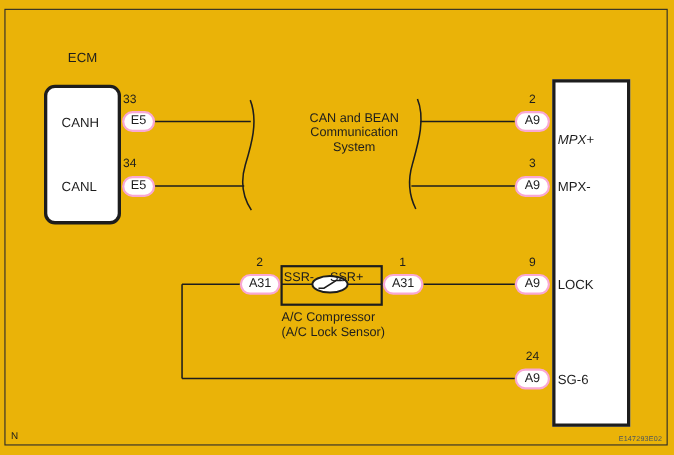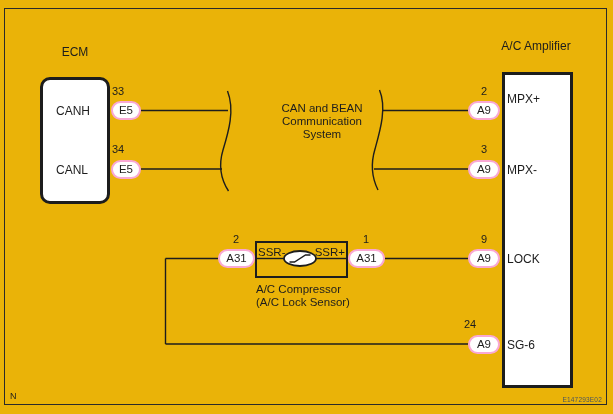--- a/index.html
+++ b/index.html
@@ -60,45 +60,44 @@
 
   <div class="abs pin-num" style="left:103px;top:84.5px;width:30px;">33</div>
   <div class="abs pin-oval" style="left:111px;top:101px;width:30px;height:19px;">E5</div>
   <div class="abs pin-num" style="left:103px;top:143px;width:30px;">34</div>
   <div class="abs pin-oval" style="left:111px;top:159.5px;width:30px;height:19px;">E5</div>
 
   <div class="abs note" style="left:262px;top:102px;width:120px;text-align:center;">CAN and BEAN
 Communication
 System</div>
 
-  <div class="abs block-title" style="left:494px;top:39px;width:84px;">A/C Amplifier</div>
   <div class="abs amp-box" style="left:502px;top:72px;width:71px;height:316px;"></div>
 
   <div class="abs pin-num" style="left:469px;top:84.5px;width:30px;">2</div>
   <div class="abs pin-oval" style="left:468px;top:101px;width:32px;height:19px;">A9</div>
-  <div class="abs sig" style="left:507px;top:92px;">MPX+</div>
+  <div class="abs sig" style="left:507px;top:120px;font-style:italic;">MPX+</div>
 
   <div class="abs pin-num" style="left:469px;top:143px;width:30px;">3</div>
   <div class="abs pin-oval" style="left:468px;top:159.5px;width:32px;height:19px;">A9</div>
   <div class="abs sig" style="left:507px;top:162.5px;">MPX-</div>
 
   <div class="abs pin-num" style="left:469px;top:232.5px;width:30px;">9</div>
   <div class="abs pin-oval" style="left:468px;top:249px;width:32px;height:19px;">A9</div>
   <div class="abs sig" style="left:507px;top:252px;">LOCK</div>
 
-  <div class="abs pin-num" style="left:455px;top:317.5px;width:30px;">24</div>
+  <div class="abs pin-num" style="left:469px;top:317.5px;width:30px;">24</div>
   <div class="abs pin-oval" style="left:468px;top:334.5px;width:32px;height:19px;">A9</div>
   <div class="abs sig" style="left:507px;top:337.5px;">SG-6</div>
 
   <div class="abs pin-num" style="left:222px;top:232.5px;width:28px;">2</div>
   <div class="abs pin-oval" style="left:218px;top:249px;width:37px;height:19px;">A31</div>
 
   <div class="abs comp-box" style="left:255px;top:241px;width:93px;height:37px;"></div>
   <div class="abs term" style="left:258px;top:246px;">SSR-</div>
-  <div class="abs term" style="left:300px;top:246px;width:45px;text-align:right;">SSR+</div>
+  <div class="abs term" style="left:300px;top:246px;width:45px;">SSR+</div>
 
   <div class="abs pin-num" style="left:352px;top:232.5px;width:28px;">1</div>
   <div class="abs pin-oval" style="left:348px;top:249px;width:37px;height:19px;">A31</div>
 
   <div class="abs caption" style="left:256px;top:295.5px;">(A/C Lock Sensor)</div>
   <div class="abs caption" style="left:256px;top:283px;">A/C Compressor</div>
 
   <div class="abs corner" style="left:10px;top:391px;">N</div>
   <div class="abs figcode" style="left:540px;top:395.5px;width:62px;">E147293E02</div>
 

